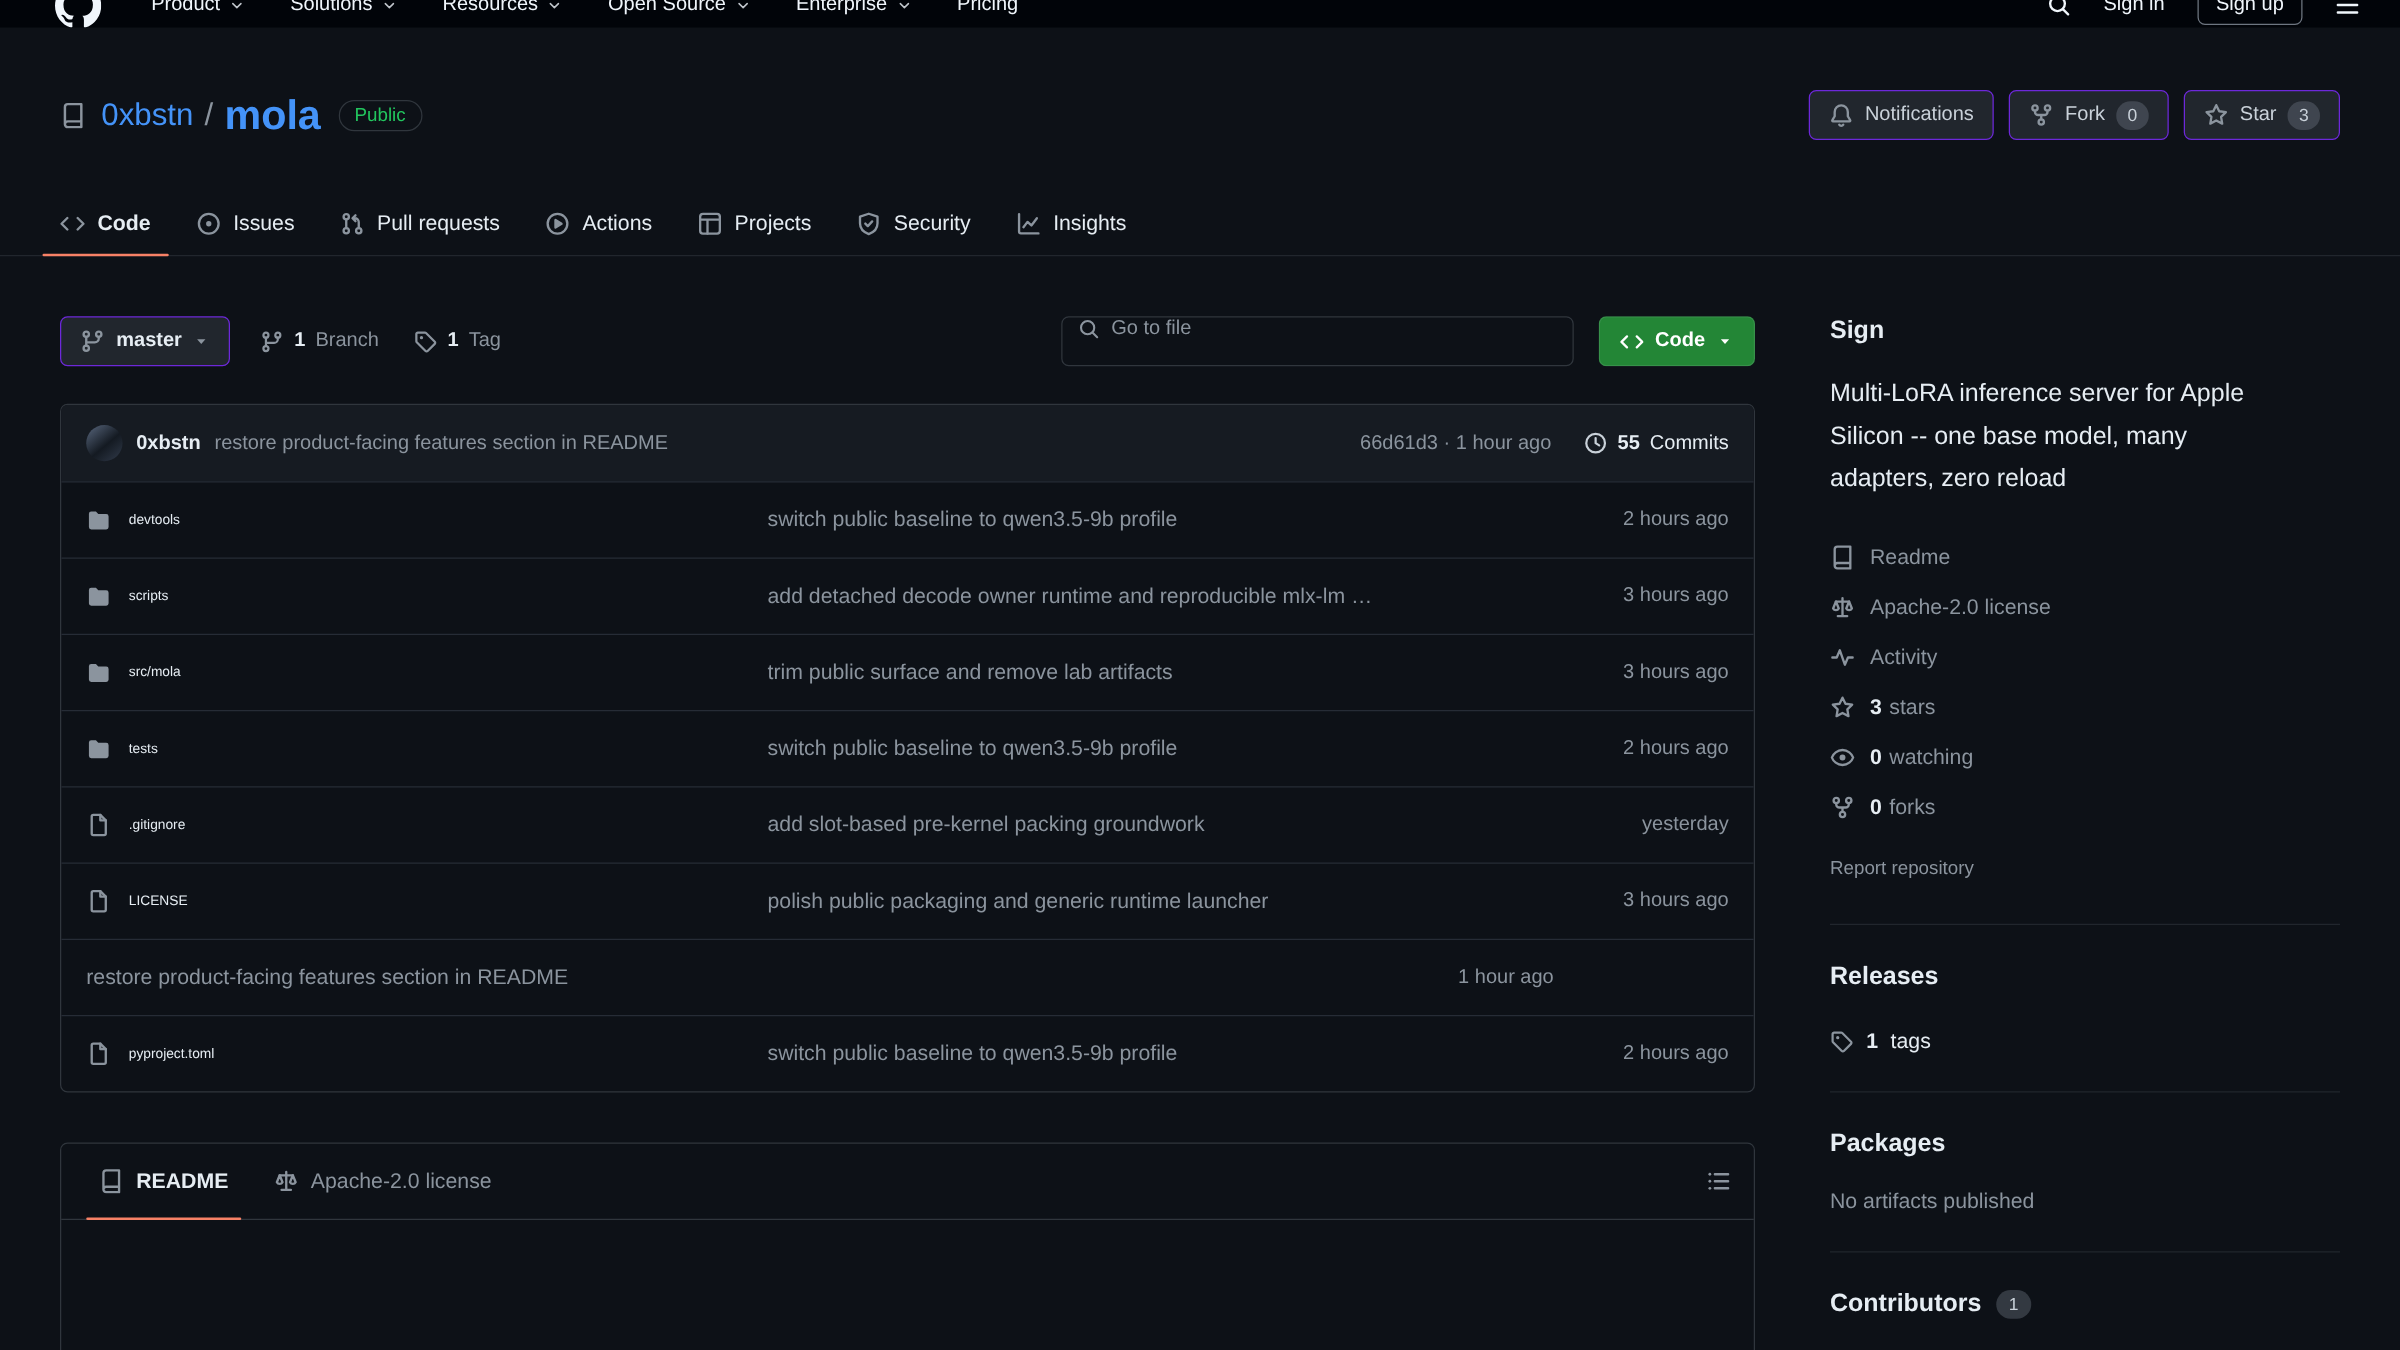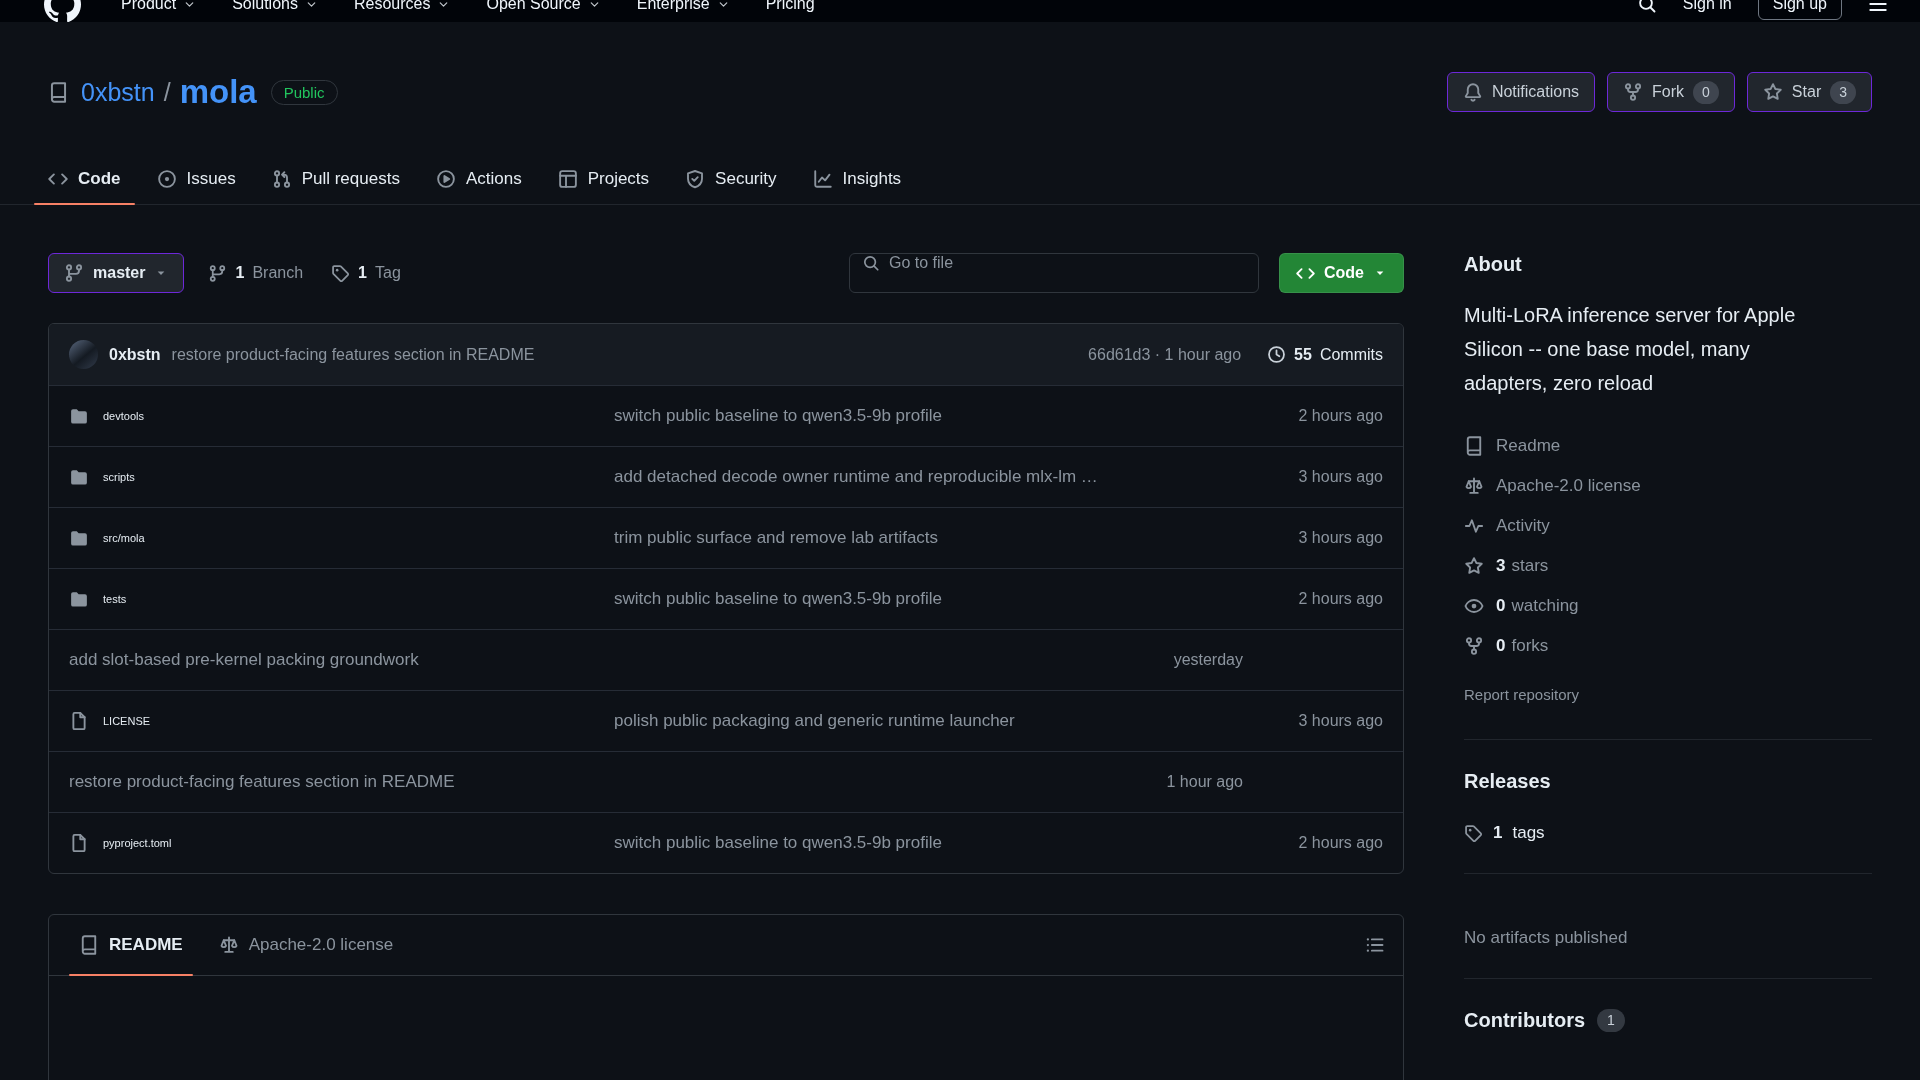--- a/index.html
+++ b/index.html
@@ -369,20 +369,27 @@
         <div class="fcell-name">
             <svg class="oct" viewBox="0 0 16 16">
               <path d="M1.7 4A1.5 1.5 0 013.2 2.5h3l1.5 1.7h5.1a1.5 1.5 0 011.5 1.5v6.8a1.5 1.5 0 01-1.5 1.5H3.2a1.5 1.5 0 01-1.5-1.5z" fill="currentColor" stroke="none"></path>
             </svg>
             <a class="fname">tests</a>
           </div>
         <a class="fmsg">switch public baseline to qwen3.5-9b profile</a>
         <span class="ftime">2 hours ago</span>
       </div>
       <div class="file-row">
+        <div class="fcell-name">
+            <svg class="oct" viewBox="0 0 16 16">
+              <path d="M3.5 2.5a1 1 0 011-1H9l3.5 3.5v8.5a1 1 0 01-1 1h-7a1 1 0 01-1-1z"></path>
+              <path d="M9 1.5V5h3.5"></path>
+            </svg>
+            <a class="fname">.gitignore</a>
+          </div>
         <a class="fmsg">add slot-based pre-kernel packing groundwork</a>
         <span class="ftime">yesterday</span>
       </div>
       <div class="file-row">
         <div class="fcell-name">
             <svg class="oct" viewBox="0 0 16 16">
               <path d="M3.5 2.5a1 1 0 011-1H9l3.5 3.5v8.5a1 1 0 01-1 1h-7a1 1 0 01-1-1z"></path>
               <path d="M9 1.5V5h3.5"></path>
             </svg>
             <a class="fname">LICENSE</a>
@@ -430,21 +437,21 @@
               <circle cx="2.3" cy="12.5" r=".9" fill="currentColor" stroke="none"></circle>
             </svg>
         </button>
       </div>
       <div class="rp-body"></div>
     </div>
   </main>
 
   <aside class="sidebar">
     <section class="sb-section first">
-      <h2 class="sb-title">About</h2>
+      <h2 class="sb-title">Sign</h2>
       <p class="sb-desc">Multi-LoRA inference server for Apple Silicon -- one base model, many adapters, zero reload</p>
       <div class="sb-links">
         <a class="sb-link">
           <svg class="oct" viewBox="0 0 16 16">
               <path d="M13 11.5H4.75A1.75 1.75 0 003 13.25V2.75A1.75 1.75 0 014.75 1H13v10.5zM13 11.5V15H4.75A1.75 1.75 0 013 13.25"></path>
             </svg>
           <span class="lbl">
               <span>Readme</span>
             </span>
         </a>
@@ -506,20 +513,21 @@
         <svg class="oct" viewBox="0 0 16 16">
             <path d="M1.75 7.55V2.75a1 1 0 011-1h4.8a1 1 0 01.71.29l5.9 5.9a1 1 0 010 1.42l-4.8 4.8a1 1 0 01-1.42 0l-5.9-5.9a1 1 0 01-.29-.71z"></path>
             <circle cx="5.2" cy="5.2" r="1.1" fill="currentColor" stroke="none"></circle>
           </svg>
         <strong>1</strong>
         <span>tags</span>
       </a>
     </section>
 
     <section class="sb-section">
+      <h2 class="sb-title">Packages</h2>
       <p class="sb-muted">No artifacts published</p>
     </section>
 
     <section class="sb-section">
       <div class="sb-title-row">
         <h2 class="sb-title">Contributors</h2>
         <span class="pill">1</span>
       </div>
     </section>
   </aside>

